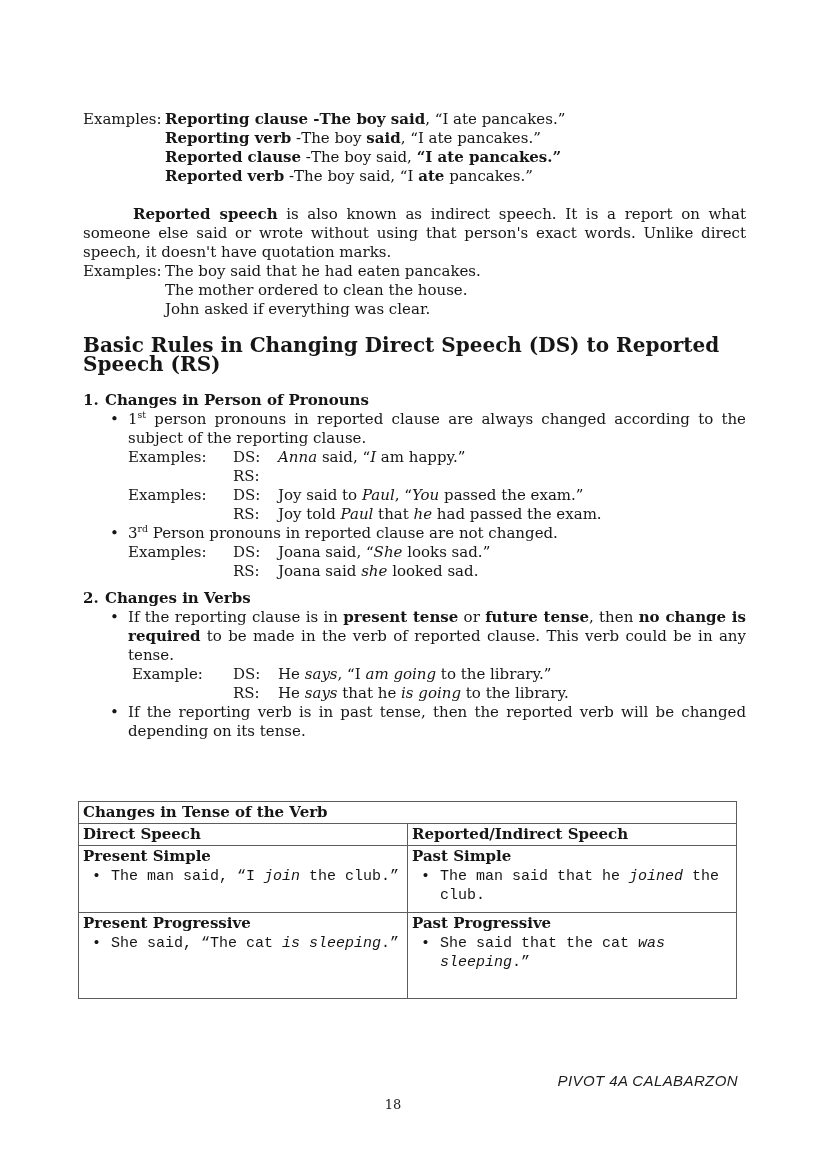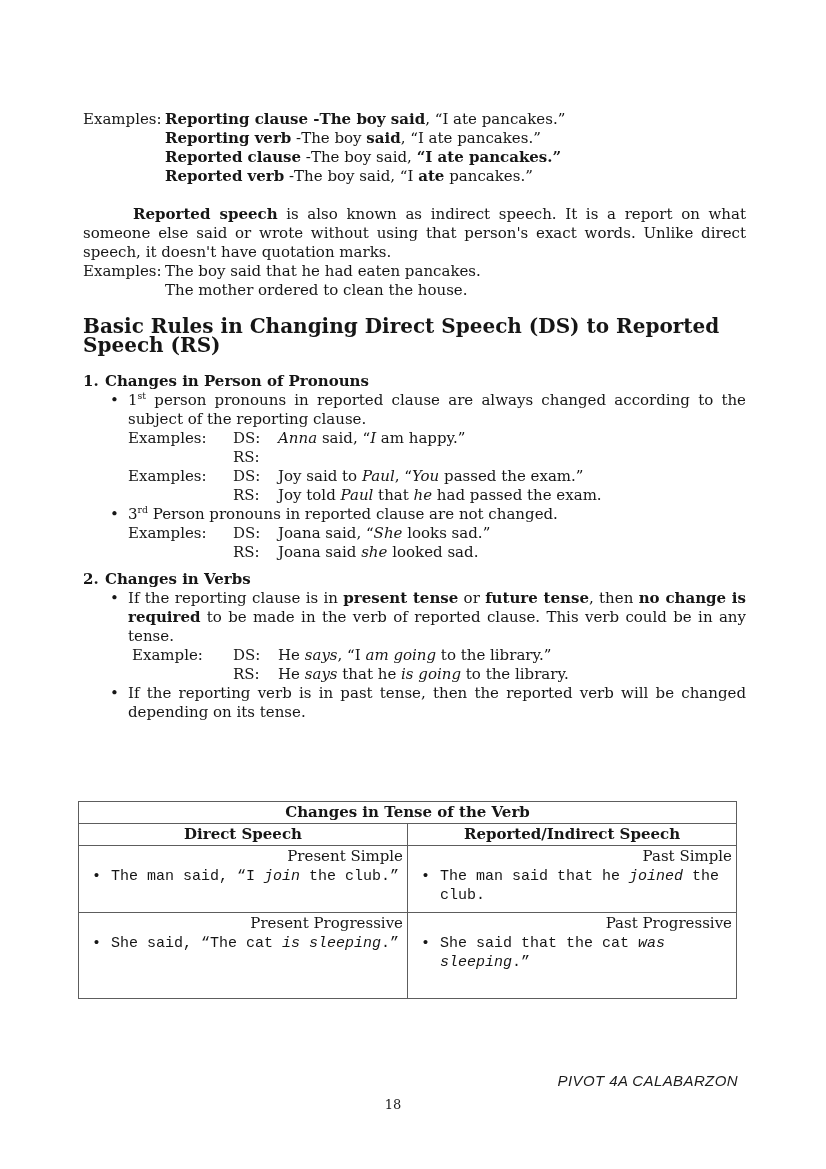--- a/index.html
+++ b/index.html
@@ -40,25 +40,25 @@
   .exlbl { flex:0 0 105px; }
   .extag { flex:0 0 45px; }
   .exsent{ flex:1 1 auto; }
 
   
   .tense-table {
     position:absolute; left:78px; top:801px; width:659px;
     border-collapse:collapse; table-layout:fixed;
   }
   .tense-table td { border:1.5px solid #5d5d5d; vertical-align:top; padding:1px 4px; }
-  .tense-table .t-title, .tense-table .t-head { text-align:center; font-weight:700; height:21px; }
+  .tense-table .t-title, .tense-table .t-head { text-align:left; font-weight:700; height:21px; }
   .col-l { width:297px; }
   .tense-table tr.r1 td { height:67px; }
   .tense-table tr.r2 td { height:86px; }
-  .cell-tense { font-weight:400;text-align:right; }
+  .cell-tense { font-weight:700; }
   .cell-ex { position:relative; padding-left:28px; margin-top:1px;font-family:Liberation Mono, monospace; }
   .cell-ex::before { content:"\2022"; position:absolute; left:9px; top:0; }
 
   .footer-brand {
     position:absolute; top:1071px; right:88px;
     font-family:"Liberation Sans",sans-serif; font-style:italic;
     font-size:15px; letter-spacing:0.4px; color:#1c1c1c;
   }
   .page-number {
     position:absolute; top:1095px; left:0; width:786px;
@@ -93,20 +93,21 @@
     </div>
   </section>
 
   <p class="intro"><span class="b">Reported speech</span><span> is also known as indirect speech. It is a report on what someone else said or wrote without using that person's exact words. Unlike direct speech, it doesn't have quotation marks.</span></p>
 
   <div class="trow">
     <span class="lblcol">Examples:</span>
     <div class="defcol">
       <div>The boy said that he had eaten pancakes.</div>
       <div>The mother ordered to clean the house.</div>
+      <div>John asked if everything was clear.</div>
     </div>
   </div>
 
   <h2 class="rules-heading" style="font-size:20px;">Basic Rules in Changing Direct Speech (DS) to Reported Speech (RS)</h2>
 
   <div>
     <div class="rule-title">
       <span class="rule-num">1.</span>
       <span>Changes in Person of Pronouns</span>
     </div>

